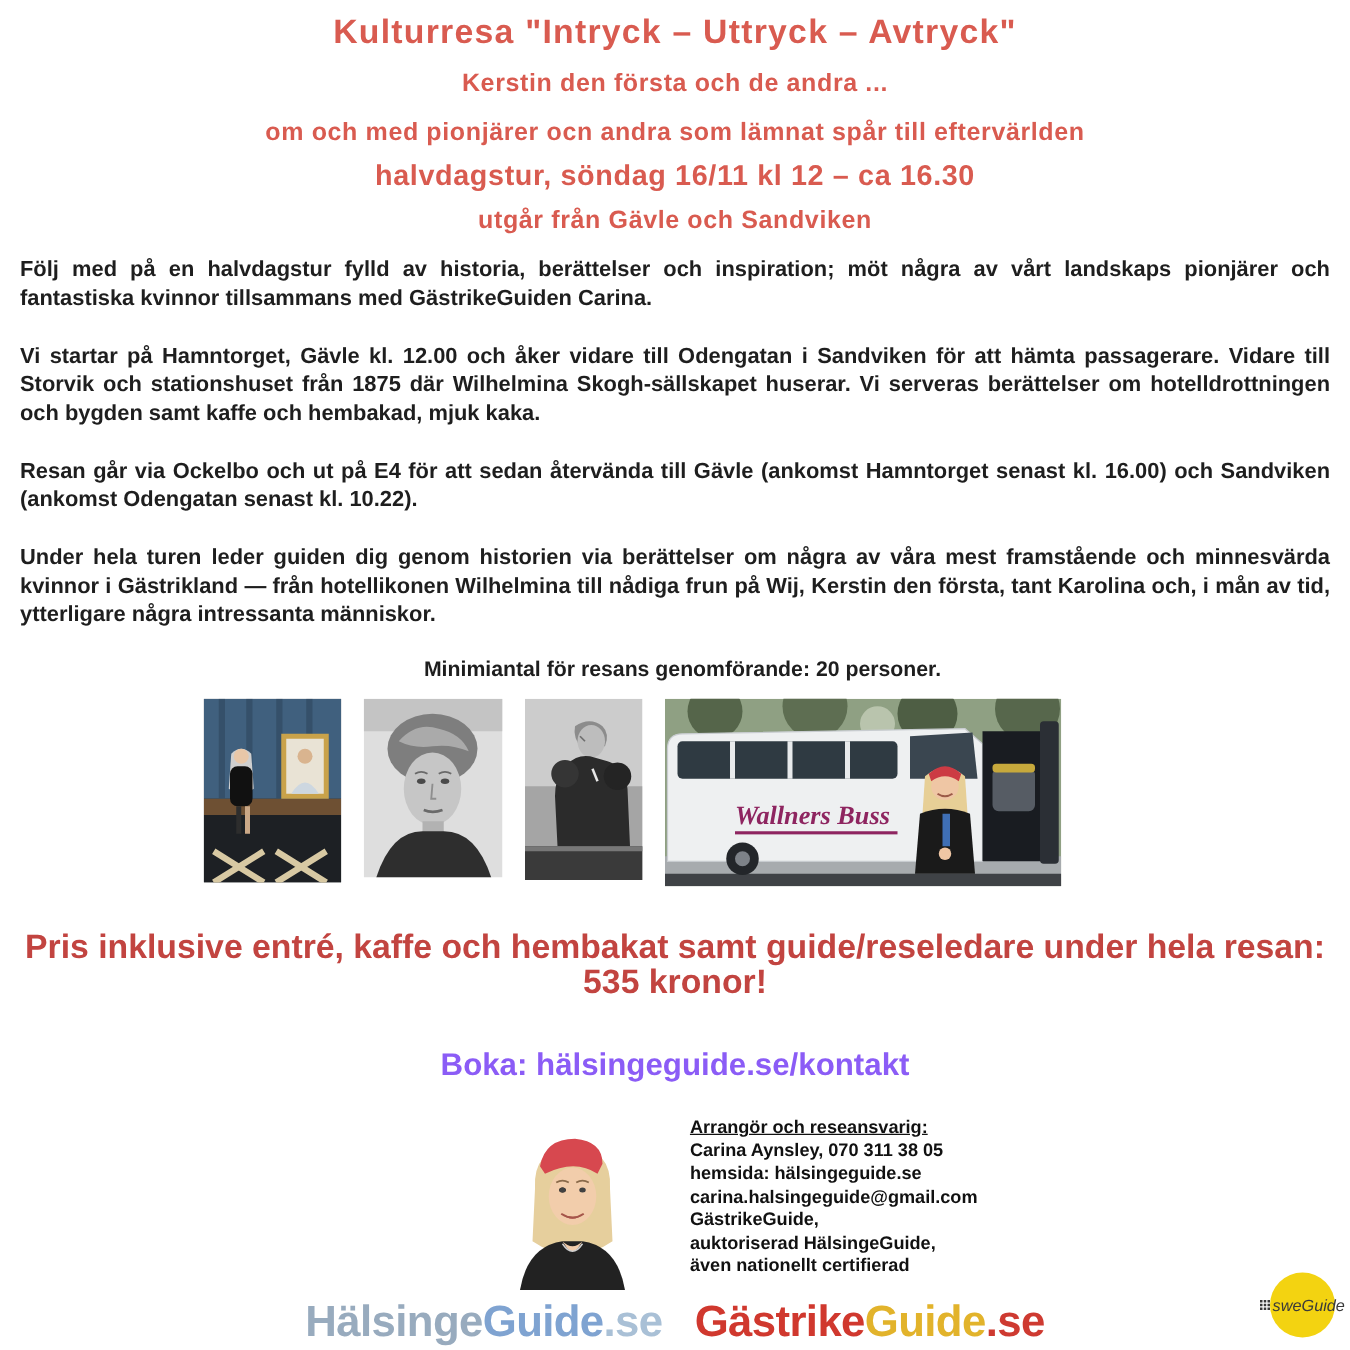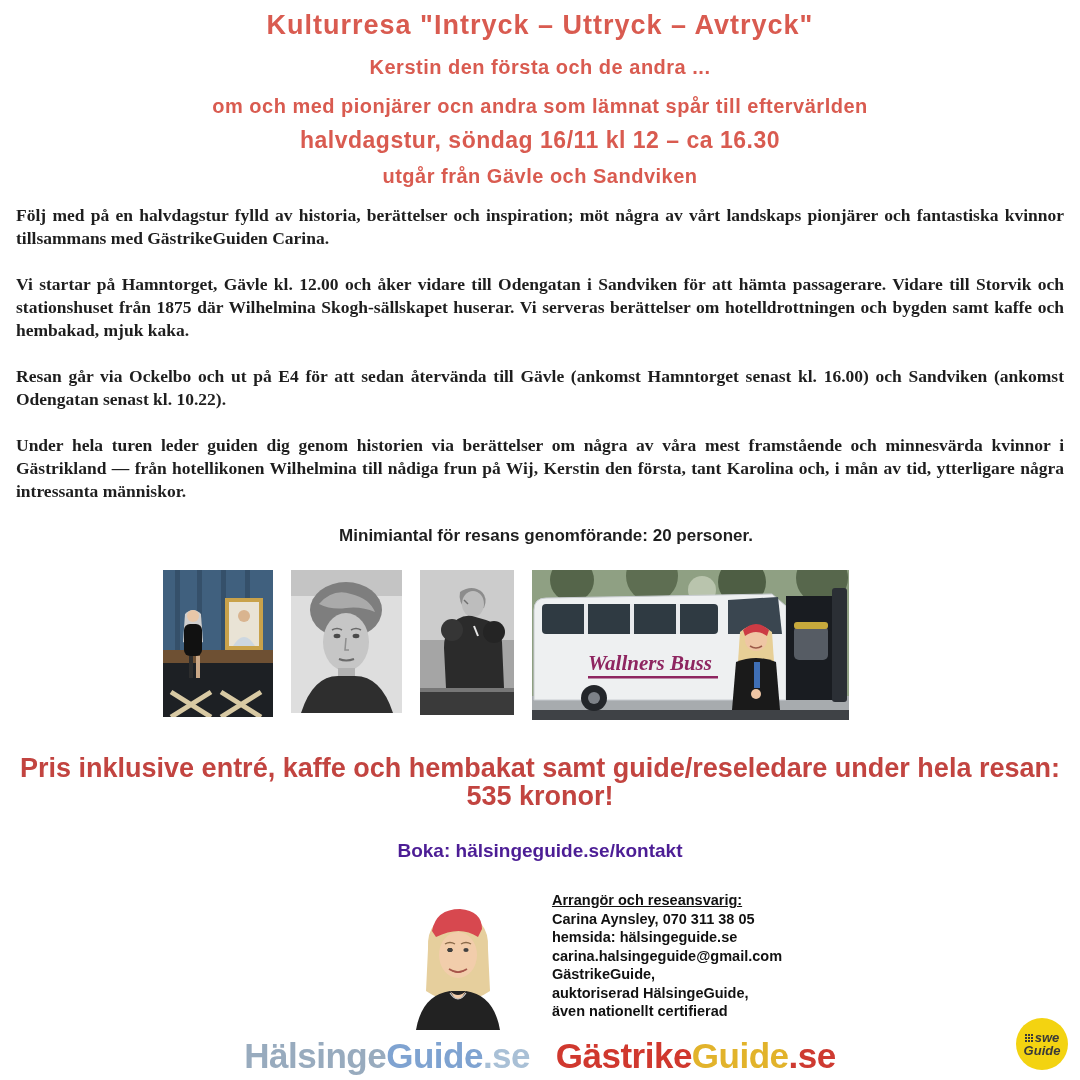--- a/index.html
+++ b/index.html
@@ -13,31 +13,31 @@
   .header .title { font-size: 27px; margin: 4px 0 0; letter-spacing: 1px; }
   .header .sub1 { font-size: 20px; margin-top: 15px; letter-spacing: 0.5px; }
   .header .sub2 { font-size: 20px; margin-top: 16px; letter-spacing: 0.5px; }
   .header .sub3 { font-size: 23px; margin-top: 9px;  letter-spacing: 0.5px; }
   .header .sub4 { font-size: 20px; margin-top: 11px; letter-spacing: 0.5px; }
   
   .body-text {
     padding: 0 16px; margin-top: 13px; color: #1e1e1e;
     font-weight: bold; font-size: 17.5px; line-height: 23px; text-align: justify;
   }
-  .body-text p { margin: 16px 0 23px 0; font-family: Liberation Serif, serif; }
+  .body-text p { margin: 16px 0 23px 0; }
   .min-line { text-align: center; font-weight: bold; font-size: 17px; color: #1e1e1e; margin-top: 2px; padding-left: 12px; }
   
   .photo-strip {
     display: flex; gap: 18px; justify-content: center; align-items: flex-start;
-    margin-top: 24px; padding-right: 68px;
+    margin-top: 13px; padding-right: 68px;
   }
   .photo-strip svg { display: block; }
   
   .price   { margin-top: 34px; text-align: center; color: #c24440; font-weight: bold; font-size: 27px; line-height: 28px; }
-  .booking { margin-top: 26px; text-align: center; color: #4c1d95; font-weight: bold; font-size: 19px; line-height: 29px; }
+  .booking { margin-top: 39px; text-align: center; color: #8b5cf6; font-weight: bold; font-size: 25px; line-height: 29px; }
   
   .organizer {
     margin-top: 22px; display: flex; justify-content: center; align-items: flex-start;
     gap: 38px; transform: translateX(52px);
   }
   .organizer-text {
     text-align: left; color: #111111; font-weight: bold;
     font-size: 14.5px; line-height: 18.5px; padding-top: 4px;
   }
   .organizer-text .heading { text-decoration: underline; }
@@ -48,22 +48,22 @@
   .c-hals   { color: #98abbe; }
   .c-hguide { color: #7fa3d1; }
   .c-hse    { color: #a9c0d6; }
   .c-gast   { color: #d0382e; }
   .c-gguide { color: #e2b32b; }
   .c-gse    { color: #ce3a31; }
   
   .badge {
     position: absolute; right: 12px; bottom: 10px; width: 52px; height: 52px;
     border-radius: 50%; background: #f3d311;
-    display: flex; flex-direction: column; align-items: center; justify-content: center;
-    color: #3a3a3a; font-style: italic; font-weight: bold; font-size: 13px; line-height: 13px;
+    display: flex; align-items: center; justify-content: center;
+    color: #3a3a3a; font-style: italic; font-weight: normal; font-size: 13px; line-height: 13px;
   }
   .badge .row1 { display: flex; align-items: center; gap: 2px; }
   .grid-icon { display: grid; grid-template-columns: repeat(3, 2px); grid-auto-rows: 2px; gap: 1px; }
   .grid-icon i { background: #3a3a3a; display: block; }
 </style>
 </head>
 <body>
 
 <div class="page">
 

